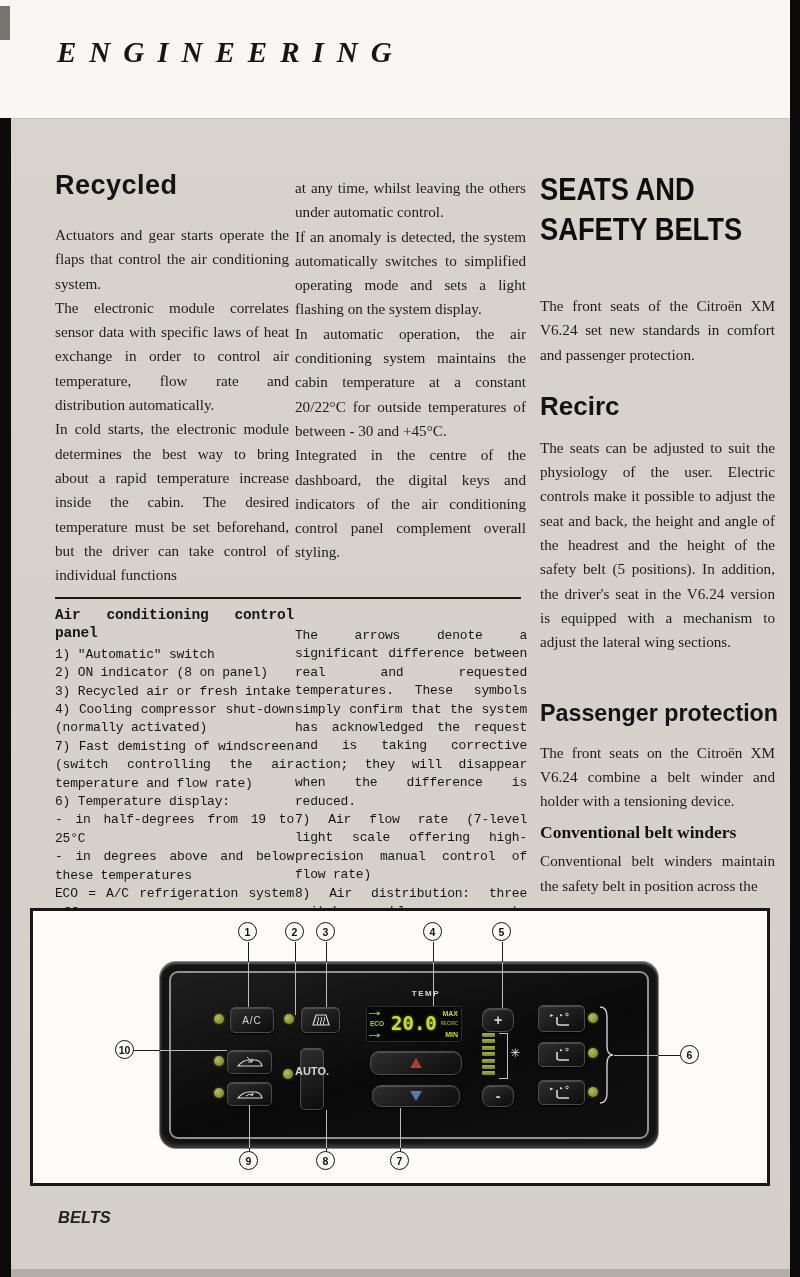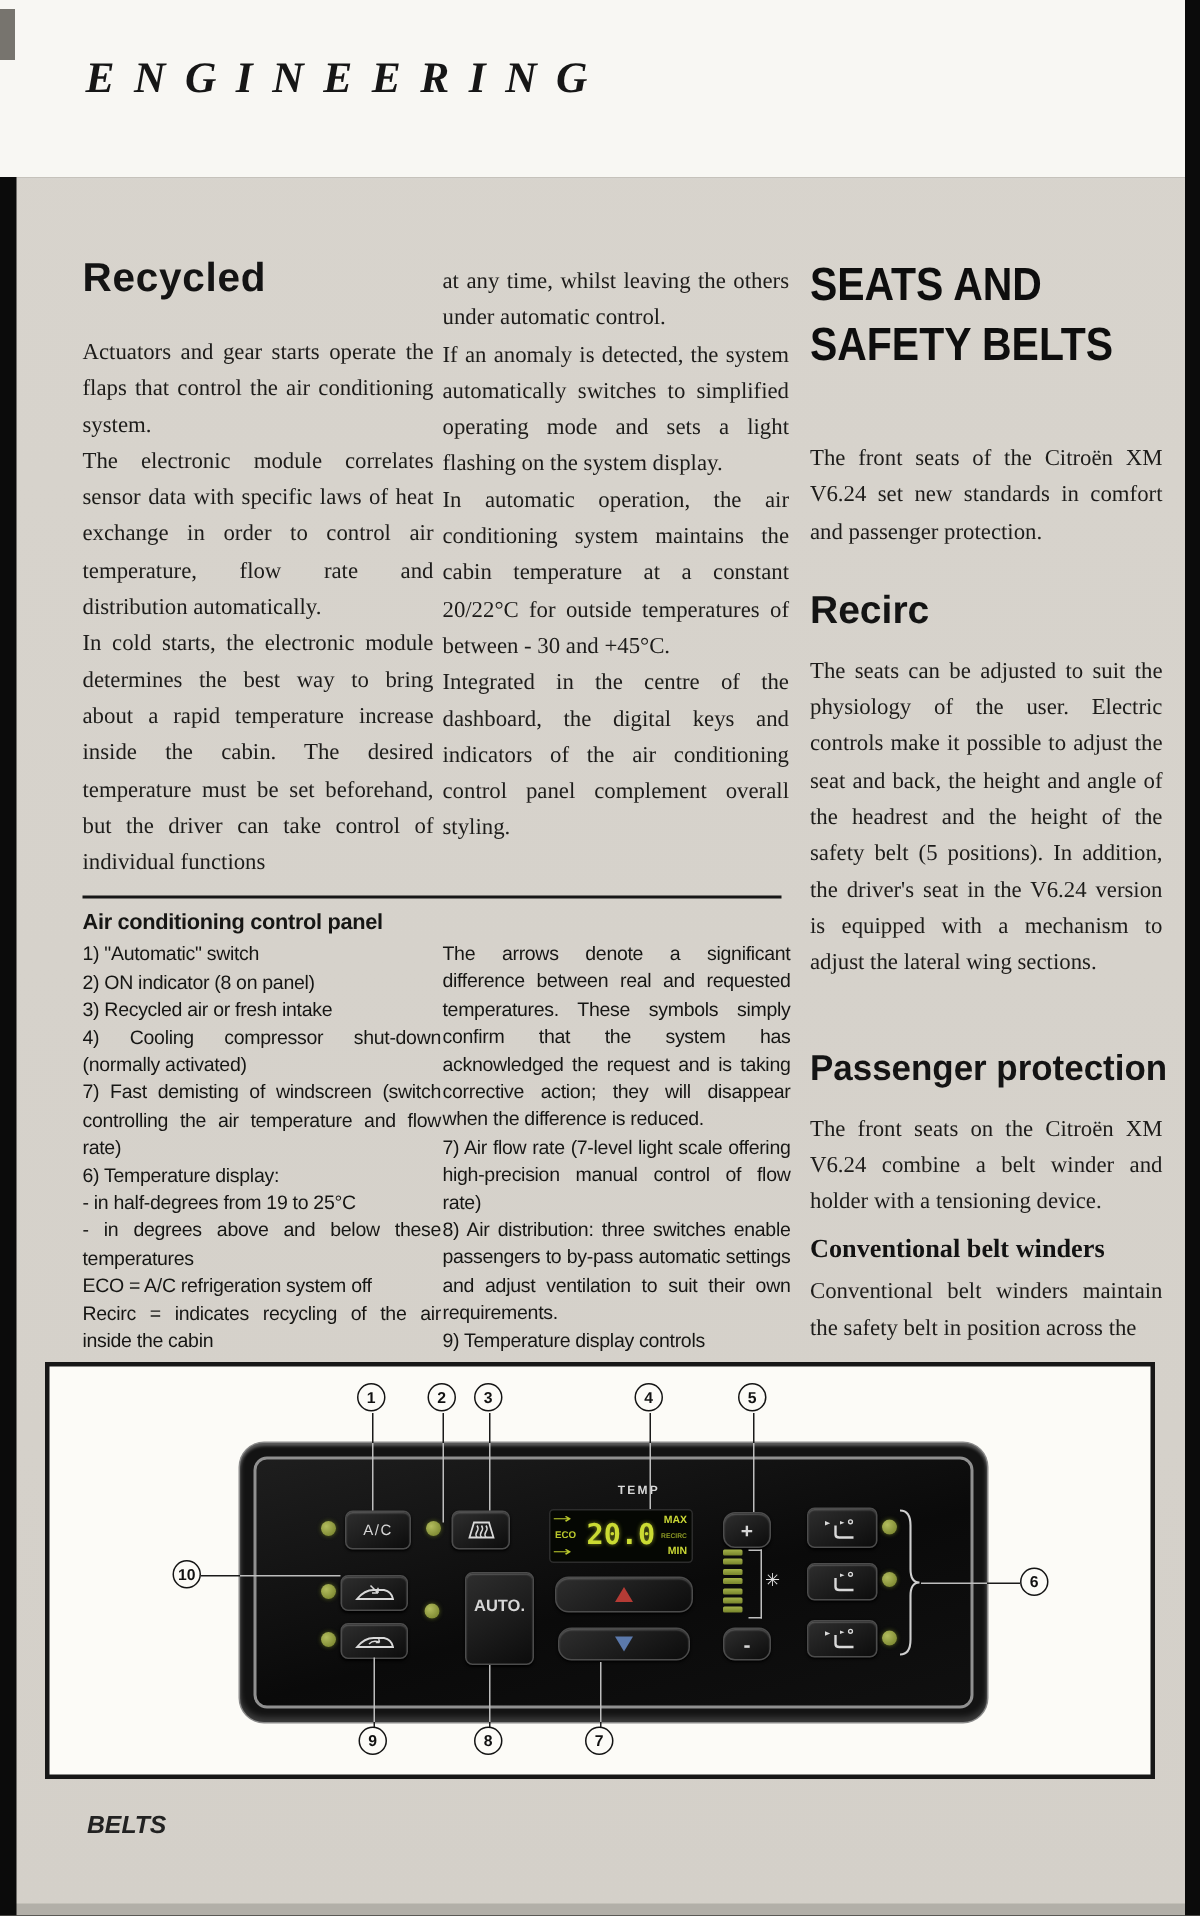--- a/index.html
+++ b/index.html
@@ -30,21 +30,21 @@
          margin:44px 0 14px 0;transform:scaleX(0.97);transform-origin:left;white-space:nowrap;}
   .h-belt{font-family:"Liberation Serif",serif;font-weight:bold;font-size:17.5px;color:#121212;
          margin:9px 0 6px 0;}
   .intro-gap{margin-top:44px !important;}
   .rule{position:absolute;left:55px;top:597px;width:466px;height:2px;background:#161616;}
   .notes{position:absolute;top:606px;font-family:"Liberation Sans",sans-serif;color:#161614;
          font-size:13px;line-height:18.4px;letter-spacing:-0.2px;}
   .notes-left{left:55px;width:239px;}
   .notes-right{left:295px;width:232px;padding-top:21px;}
   .notes-title{font-weight:bold;font-size:14.5px;margin-bottom:3px;}
-  .notes div{text-align:justify;}
+  .notes div{text-align:justify;font-family:Liberation Mono, monospace;}
   .pageno{position:absolute;left:58px;top:1208px;font-family:"Liberation Sans",sans-serif;
          font-weight:bold;font-style:italic;font-size:16.5px;color:#222;z-index:3;}
 
   
   .diagram{position:absolute;left:30px;top:908px;width:740px;height:278px;box-sizing:border-box;
            background:#fcfbf7;border:3px solid #171717;z-index:3;}
   .panel{position:absolute;left:127px;top:51px;width:498px;height:186px;border-radius:16px;
          background:#131313;box-shadow:0 0 0 1px #8a8a8a, inset 0 2px 2px rgba(255,255,255,.3),
          inset 0 -3px 4px rgba(255,255,255,.18);}
   .rim{position:absolute;inset:9px;border:2px solid #909090;border-radius:9px;
@@ -167,22 +167,22 @@
 
       <div class="led" style="left:54px;top:126px;"></div>
       <div class="btn" style="left:67px;top:120px;width:43px;height:22px;">
         <svg class="icon-svg" width="30" height="13" viewBox="0 0 30 13">
           <path d="M3 10 Q8 4 14 4 L21 4 Q26 5 27 10 Z" fill="none" stroke="#d9d9d9" stroke-width="1.2"></path>
           <path d="M11 8 Q14 5 18 7 M18 7 L15.5 7 M18 7 L17.5 4.8" fill="none" stroke="#d9d9d9" stroke-width="1"></path>
         </svg>
       </div>
 
       <div class="led" style="left:123px;top:107px;"></div>
-      <div class="btn" style="left:140px;top:86px;width:46px;height:62px;font-size:11px;font-weight:bold;
-           align-items:flex-start;padding-top:16px;box-sizing:border-box;margin-left:10px;">AUTO.</div>
+      <div class="btn" style="left:140px;top:86px;width:24px;height:62px;font-size:11px;font-weight:bold;
+           align-items:flex-start;padding-top:16px;box-sizing:border-box;">AUTO.</div>
 
       <div class="temp-label">TEMP</div>
 
       <div class="display">
         <span class="disp-arrow" style="left:4px;top:1px;">→</span>
         <span class="disp-eco">ECO</span>
         <span class="disp-arrow" style="left:4px;bottom:1px;">→</span>
         <span class="disp-val">20.0</span>
         <span class="disp-side" style="top:3px;font-size:7px;">MAX</span>
         <span class="disp-side" style="top:14px;font-size:4.5px;color:#8f9c25;">RECIRC</span>

